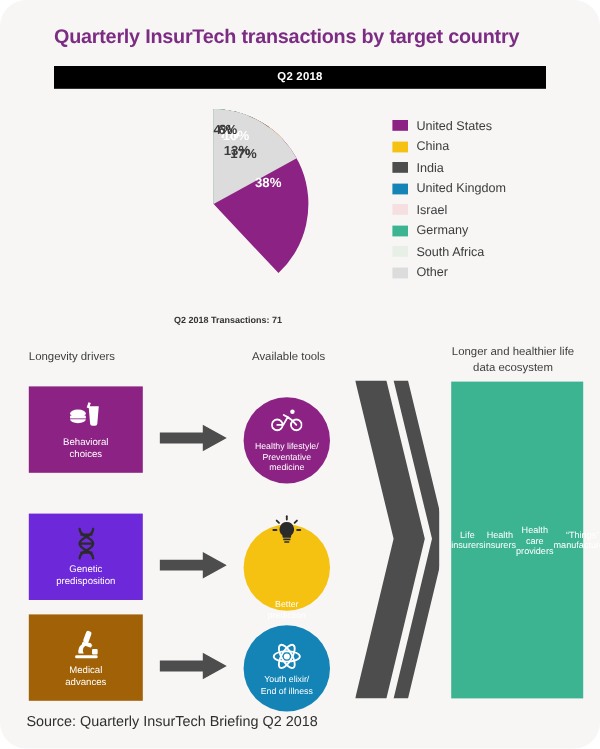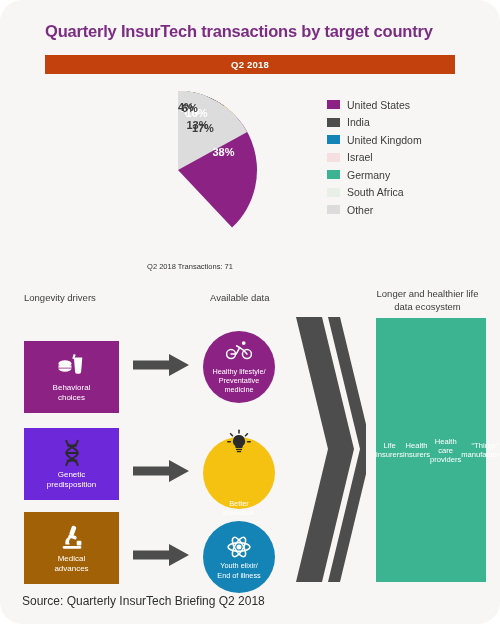--- a/index.html
+++ b/index.html
@@ -31,21 +31,21 @@
     letter-spacing: -0.2px;
   }
 
   
   .period-banner {
     position: absolute;
     left: 45px;
     top: 55px;
     width: 410px;
     height: 19px;
-    background: #c2410c;
+    background: #000000;
     color: #ffffff;
     font-size: 9.5px;
     font-weight: bold;
     display: flex;
     align-items: center;
     justify-content: center;
     letter-spacing: 0.2px;
   }
 
   
@@ -62,21 +62,21 @@
     font-size: 11px;
     font-weight: bold;
   }
   .pie-caption {
     position: absolute;
     left: 80px;
     top: 262px;
     width: 220px;
     text-align: center;
     font-size: 7.5px;
-    font-weight: normal;
+    font-weight: bold;
     color: #333333;
   }
 
   
   .legend {
     position: absolute;
     left: 327px;
     top: 96px;
     width: 170px;
   }
@@ -219,20 +219,24 @@
     </svg>
   </div>
   <div class="pie-caption">Q2 2018 Transactions: 71</div>
 
   <div class="legend" id="legend">
       <div class="legend-row">
         <span class="legend-swatch" style="background: rgb(140, 34, 132);"></span>
         <span class="legend-label">United States</span>
       </div>
       <div class="legend-row">
+        <span class="legend-swatch" style="background: rgb(245, 194, 17);"></span>
+        <span class="legend-label">China</span>
+      </div>
+      <div class="legend-row">
         <span class="legend-swatch" style="background: rgb(77, 77, 77);"></span>
         <span class="legend-label">India</span>
       </div>
       <div class="legend-row">
         <span class="legend-swatch" style="background: rgb(19, 132, 181);"></span>
         <span class="legend-label">United Kingdom</span>
       </div>
       <div class="legend-row">
         <span class="legend-swatch" style="background: rgb(246, 223, 224);"></span>
         <span class="legend-label">Israel</span>
@@ -245,25 +249,25 @@
         <span class="legend-swatch" style="background: rgb(231, 239, 230);"></span>
         <span class="legend-label">South Africa</span>
       </div>
       <div class="legend-row">
         <span class="legend-swatch" style="background: rgb(220, 220, 220);"></span>
         <span class="legend-label">Other</span>
       </div>
     </div>
 
   <div class="col-heading" id="head-drivers">Longevity drivers</div>
-  <div class="col-heading" id="head-tools">Available data</div>
+  <div class="col-heading" id="head-tools">Available tools</div>
   <div class="col-heading" id="head-eco">Longer and healthier life<br>data ecosystem</div>
 
   <div id="flow-layer">
-      <div class="driver-box" style="top: 341px; background: rgb(140, 34, 132);">
+      <div class="driver-box" style="top: 322px; background: rgb(140, 34, 132);">
         <span class="driver-icon"><svg viewBox="0 0 32 32" fill="#fff">
             <path d="M18 7 l9 0 -1.3 15.5 a2 2 0 0 1 -2 1.8 l-2.4 0 a2 2 0 0 1 -2 -1.8 z"></path>
             <rect x="17" y="3.5" width="2.2" height="5" transform="rotate(18 18 6)"></rect>
             <ellipse cx="8.5" cy="13.5" rx="7" ry="3.6"></ellipse>
             <rect x="1.5" y="15.4" width="14" height="2.4"></rect>
             <path d="M1.5 18.6 a7 3.4 0 0 0 14 0 z"></path>
           </svg></span>
         <div class="driver-label">Behavioral<br>choices</div>
       </div>
       <div class="arrow" style="left: 133px; top: 352px;"><svg viewBox="0 0 56 26" width="56" height="26">

